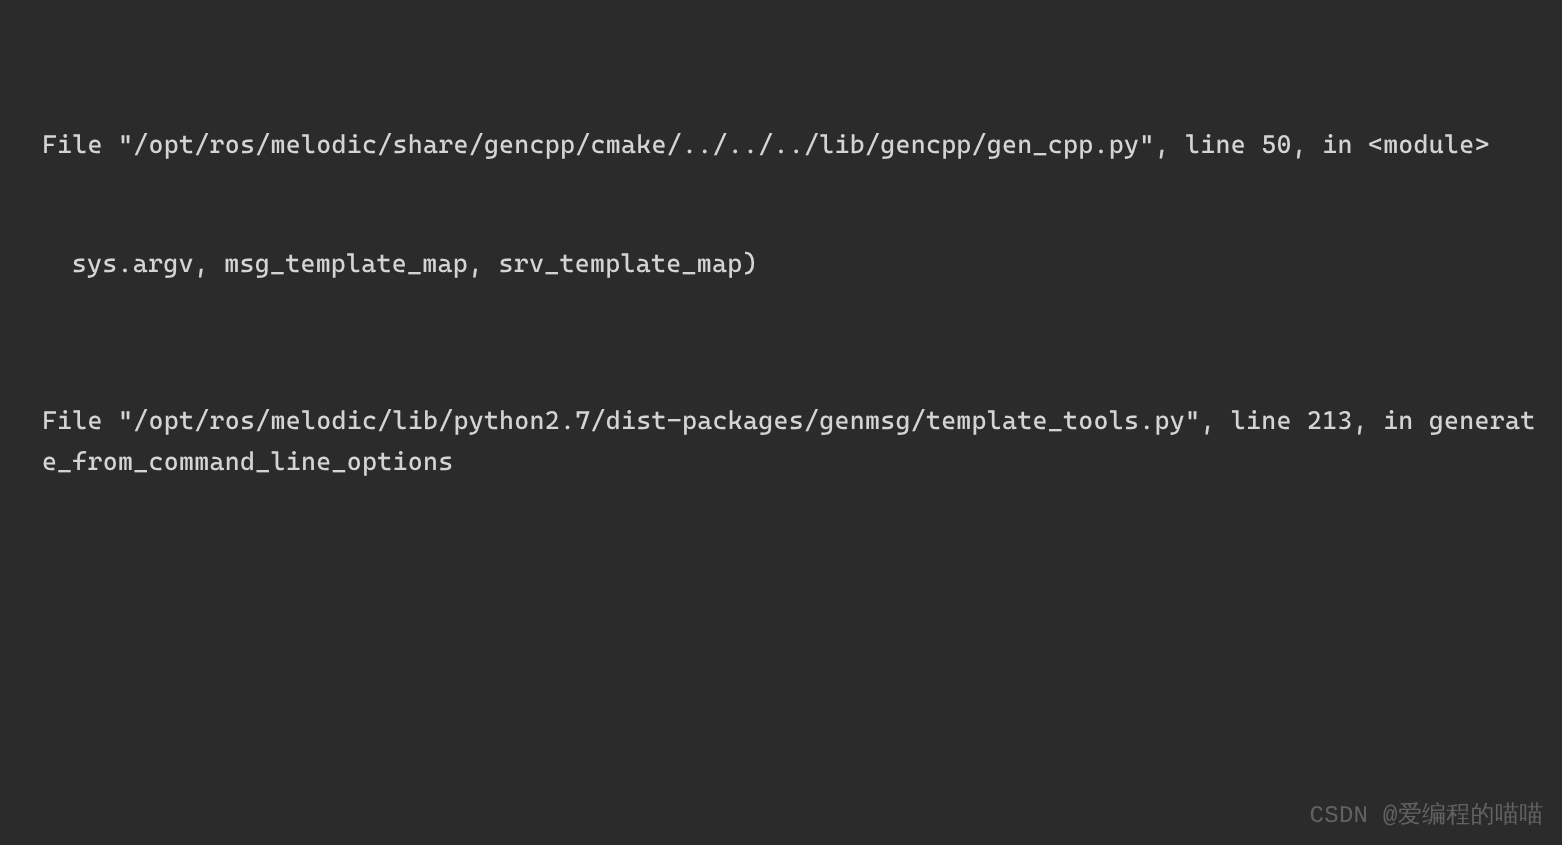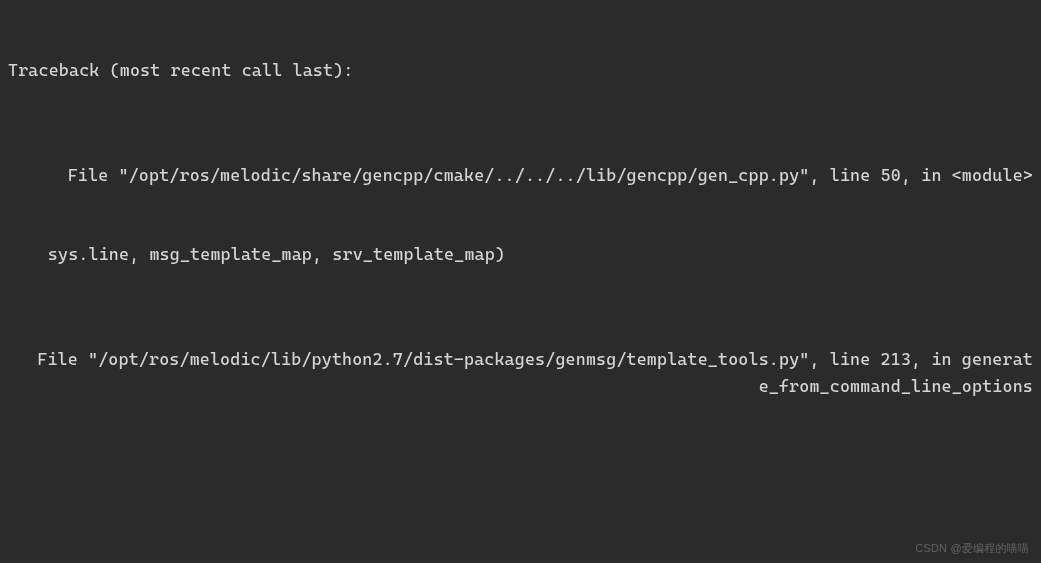--- a/index.html
+++ b/index.html
@@ -22,43 +22,41 @@
     }
     .terminal {
       white-space: pre-wrap;
       word-break: break-all;
     }
     .line {
       display: block;
     }
     .indent1 {
       padding-left: 2ch;
-      text-align: right;
     }
     .indent2 {
       padding-left: 4ch;
     }
     .watermark {
       position: absolute;
       bottom: 6px;
       right: 12px;
       color: rgba(200, 200, 200, 0.35);
-      font-family: Liberation Sans, sans-serif;
-      font-size: 11px;
+      font-family: Liberation Mono, monospace;
+      font-size: 16px;
       pointer-events: none;
     }
   </style>
 </head>
 <body>
 
 <div class="terminal">
-  <span class="line">Traceback (most recent call last):</span>
 
   <span class="line indent1">File "/opt/ros/melodic/share/gencpp/cmake/../../../lib/gencpp/gen_cpp.py", line 50, in &lt;module&gt;</span>
-  <span class="line indent2">sys.line, msg_template_map, srv_template_map)</span>
+  <span class="line indent2">sys.argv, msg_template_map, srv_template_map)</span>
 
   <span class="line indent1">File "/opt/ros/melodic/lib/python2.7/dist-packages/genmsg/template_tools.py", line 213, in generate_from_command_line_options</span>
 
   
   
 
   
   
 
   

